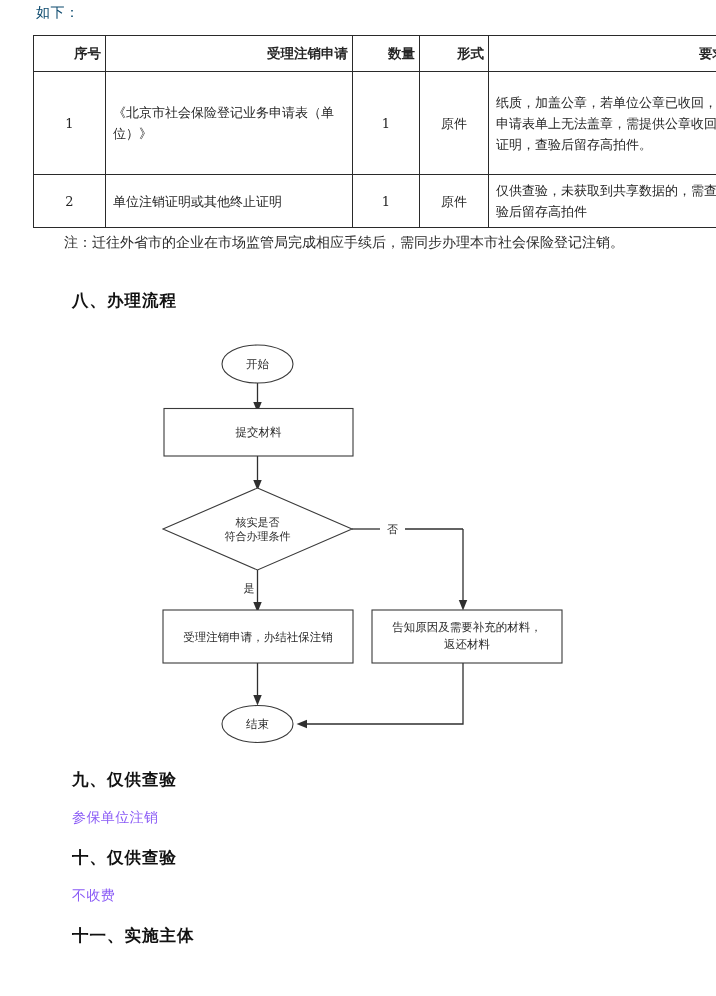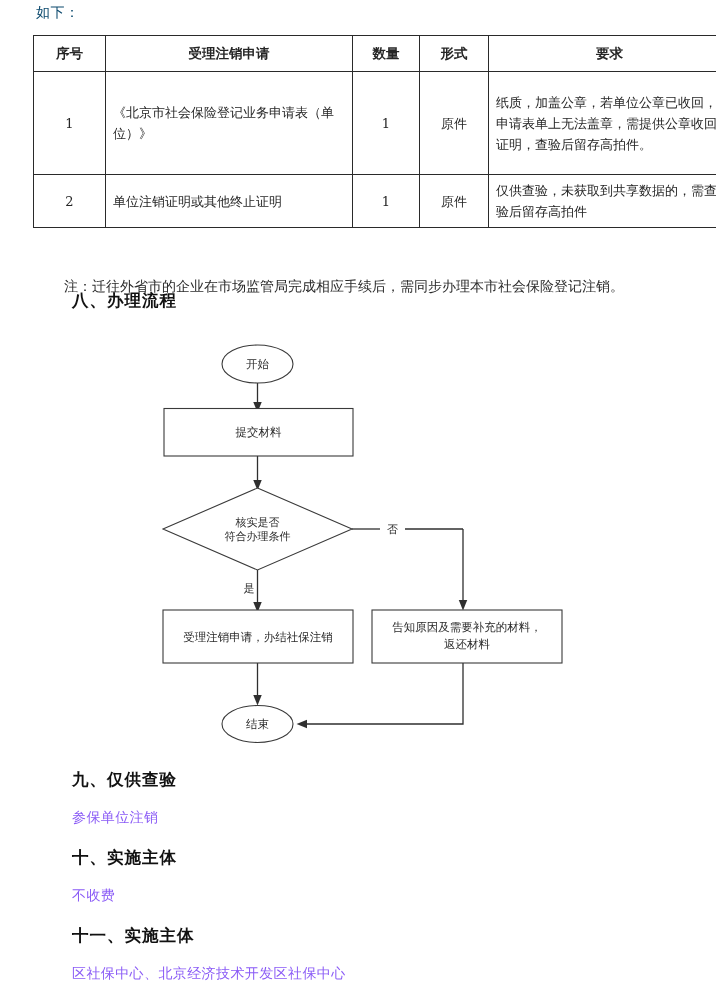--- a/index.html
+++ b/index.html
@@ -45,21 +45,21 @@
   .materials-table td, .materials-table th {
     border: 1px solid #2a2a2a;
     padding: 5px 7px;
     font-size: 13px;
     line-height: 21px;
     color: #262626;
     vertical-align: middle;
     font-weight: normal;
   }
   .materials-table thead th {
-    text-align: center;
+    text-align: right;
     font-weight: bold;
     height: 29px;
     padding: 3px 4px;
     font-size: 13.5px;
   }
   .col-no    { width: 63px;  text-align: center; }
   .col-name  { width: 238px; text-align: left; }
   .col-qty   { width: 58px;  text-align: center; }
   .col-form  { width: 60px;  text-align: center; }
   .col-req   { width: 233px; text-align: left; }
@@ -73,21 +73,20 @@
   .note-para {
     position: absolute;
     left: 36px;
     top: 230px;
     width: 648px;
     font-size: 14px;
     line-height: 25px;
     text-indent: 28px;
     text-align: justify;
     color: #2b2b2b;
-    margin-top: 44px;
   }
 
   
   .section-heading {
     position: absolute;
     font-family: "DejaVu Sans", "Liberation Sans", sans-serif;
     font-weight: bold;
     font-size: 16.5px;
     letter-spacing: 1px;
     color: #111111;
@@ -221,19 +220,18 @@
       <text class="flow-text" x="467" y="318" text-anchor="middle">返还材料</text>
 
       <ellipse class="flow-shape" cx="257.5" cy="394" rx="35.5" ry="18.5"></ellipse>
       <text class="flow-text" x="257.5" y="398" text-anchor="middle">结束</text>
     </svg>
   </div>
 
   <div class="section-heading" id="h-result">九、仅供查验</div>
   <div class="section-body" id="b-result">参保单位注销</div>
 
-  <div class="section-heading" id="h-fee">十、实施主体</div>
+  <div class="section-heading" id="h-fee">十、仅供查验</div>
   <div class="section-body" id="b-fee">不收费</div>
 
   <div class="section-heading" id="h-subject">十一、实施主体</div>
-  <div class="section-body" id="b-subject">区社保中心、北京经济技术开发区社保中心</div>
 
 </div>
 
 </body></html>

